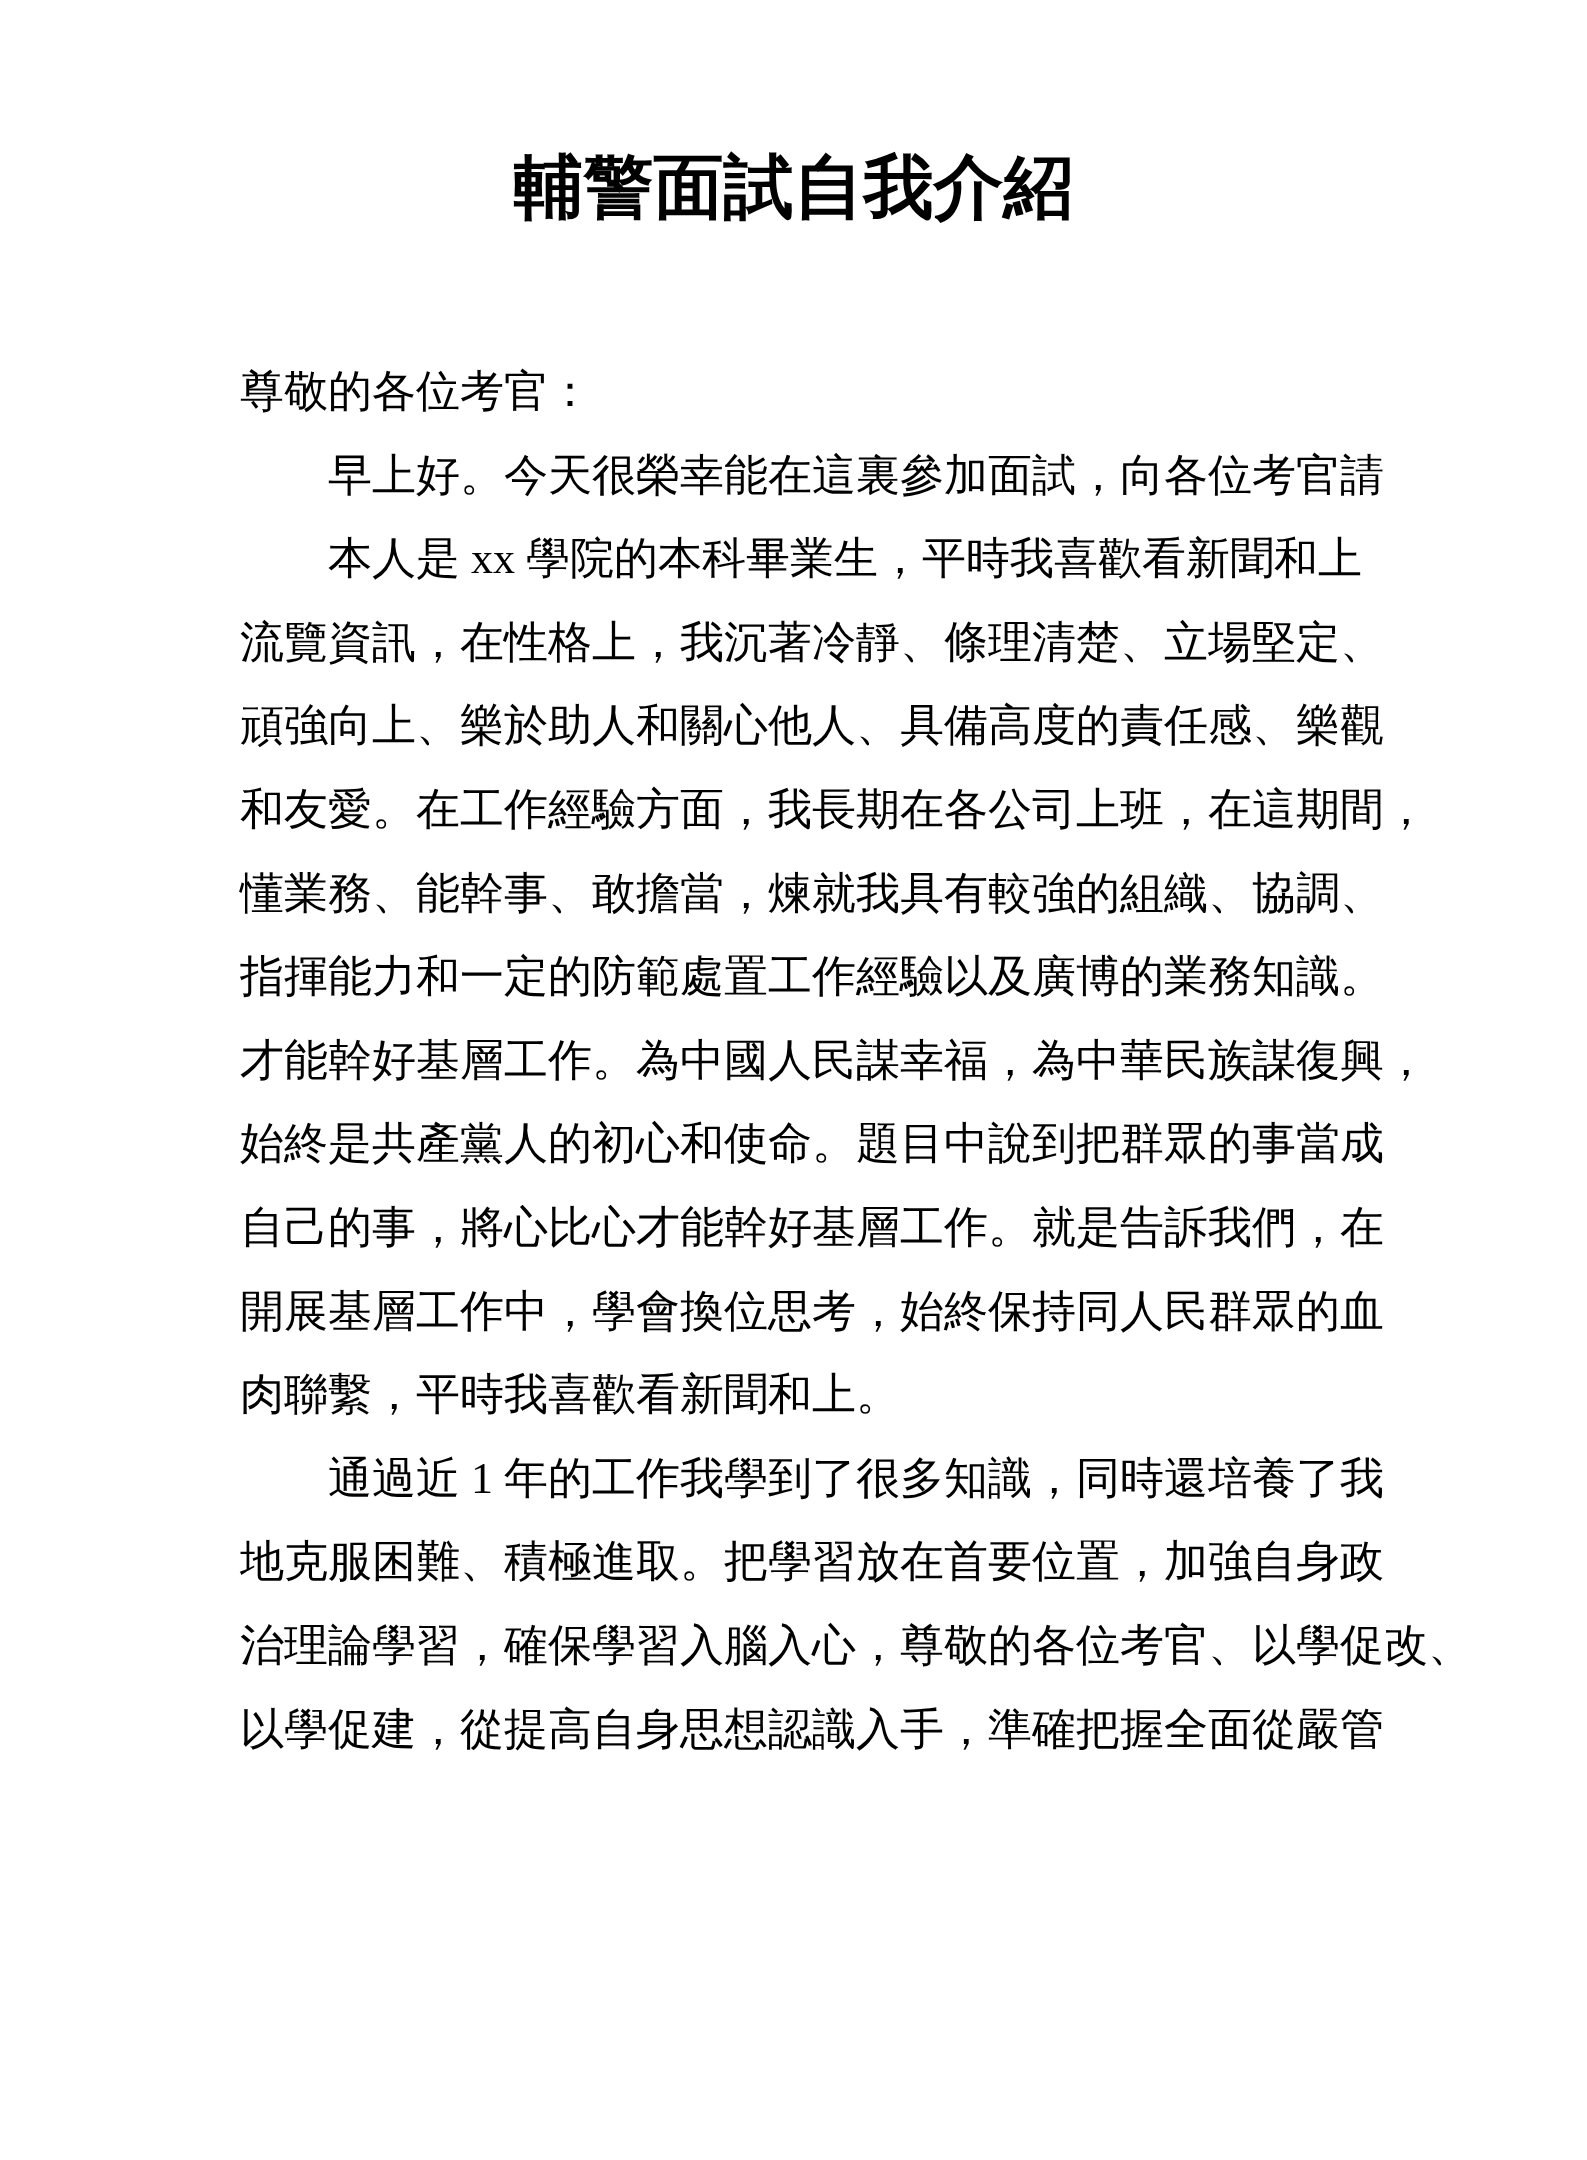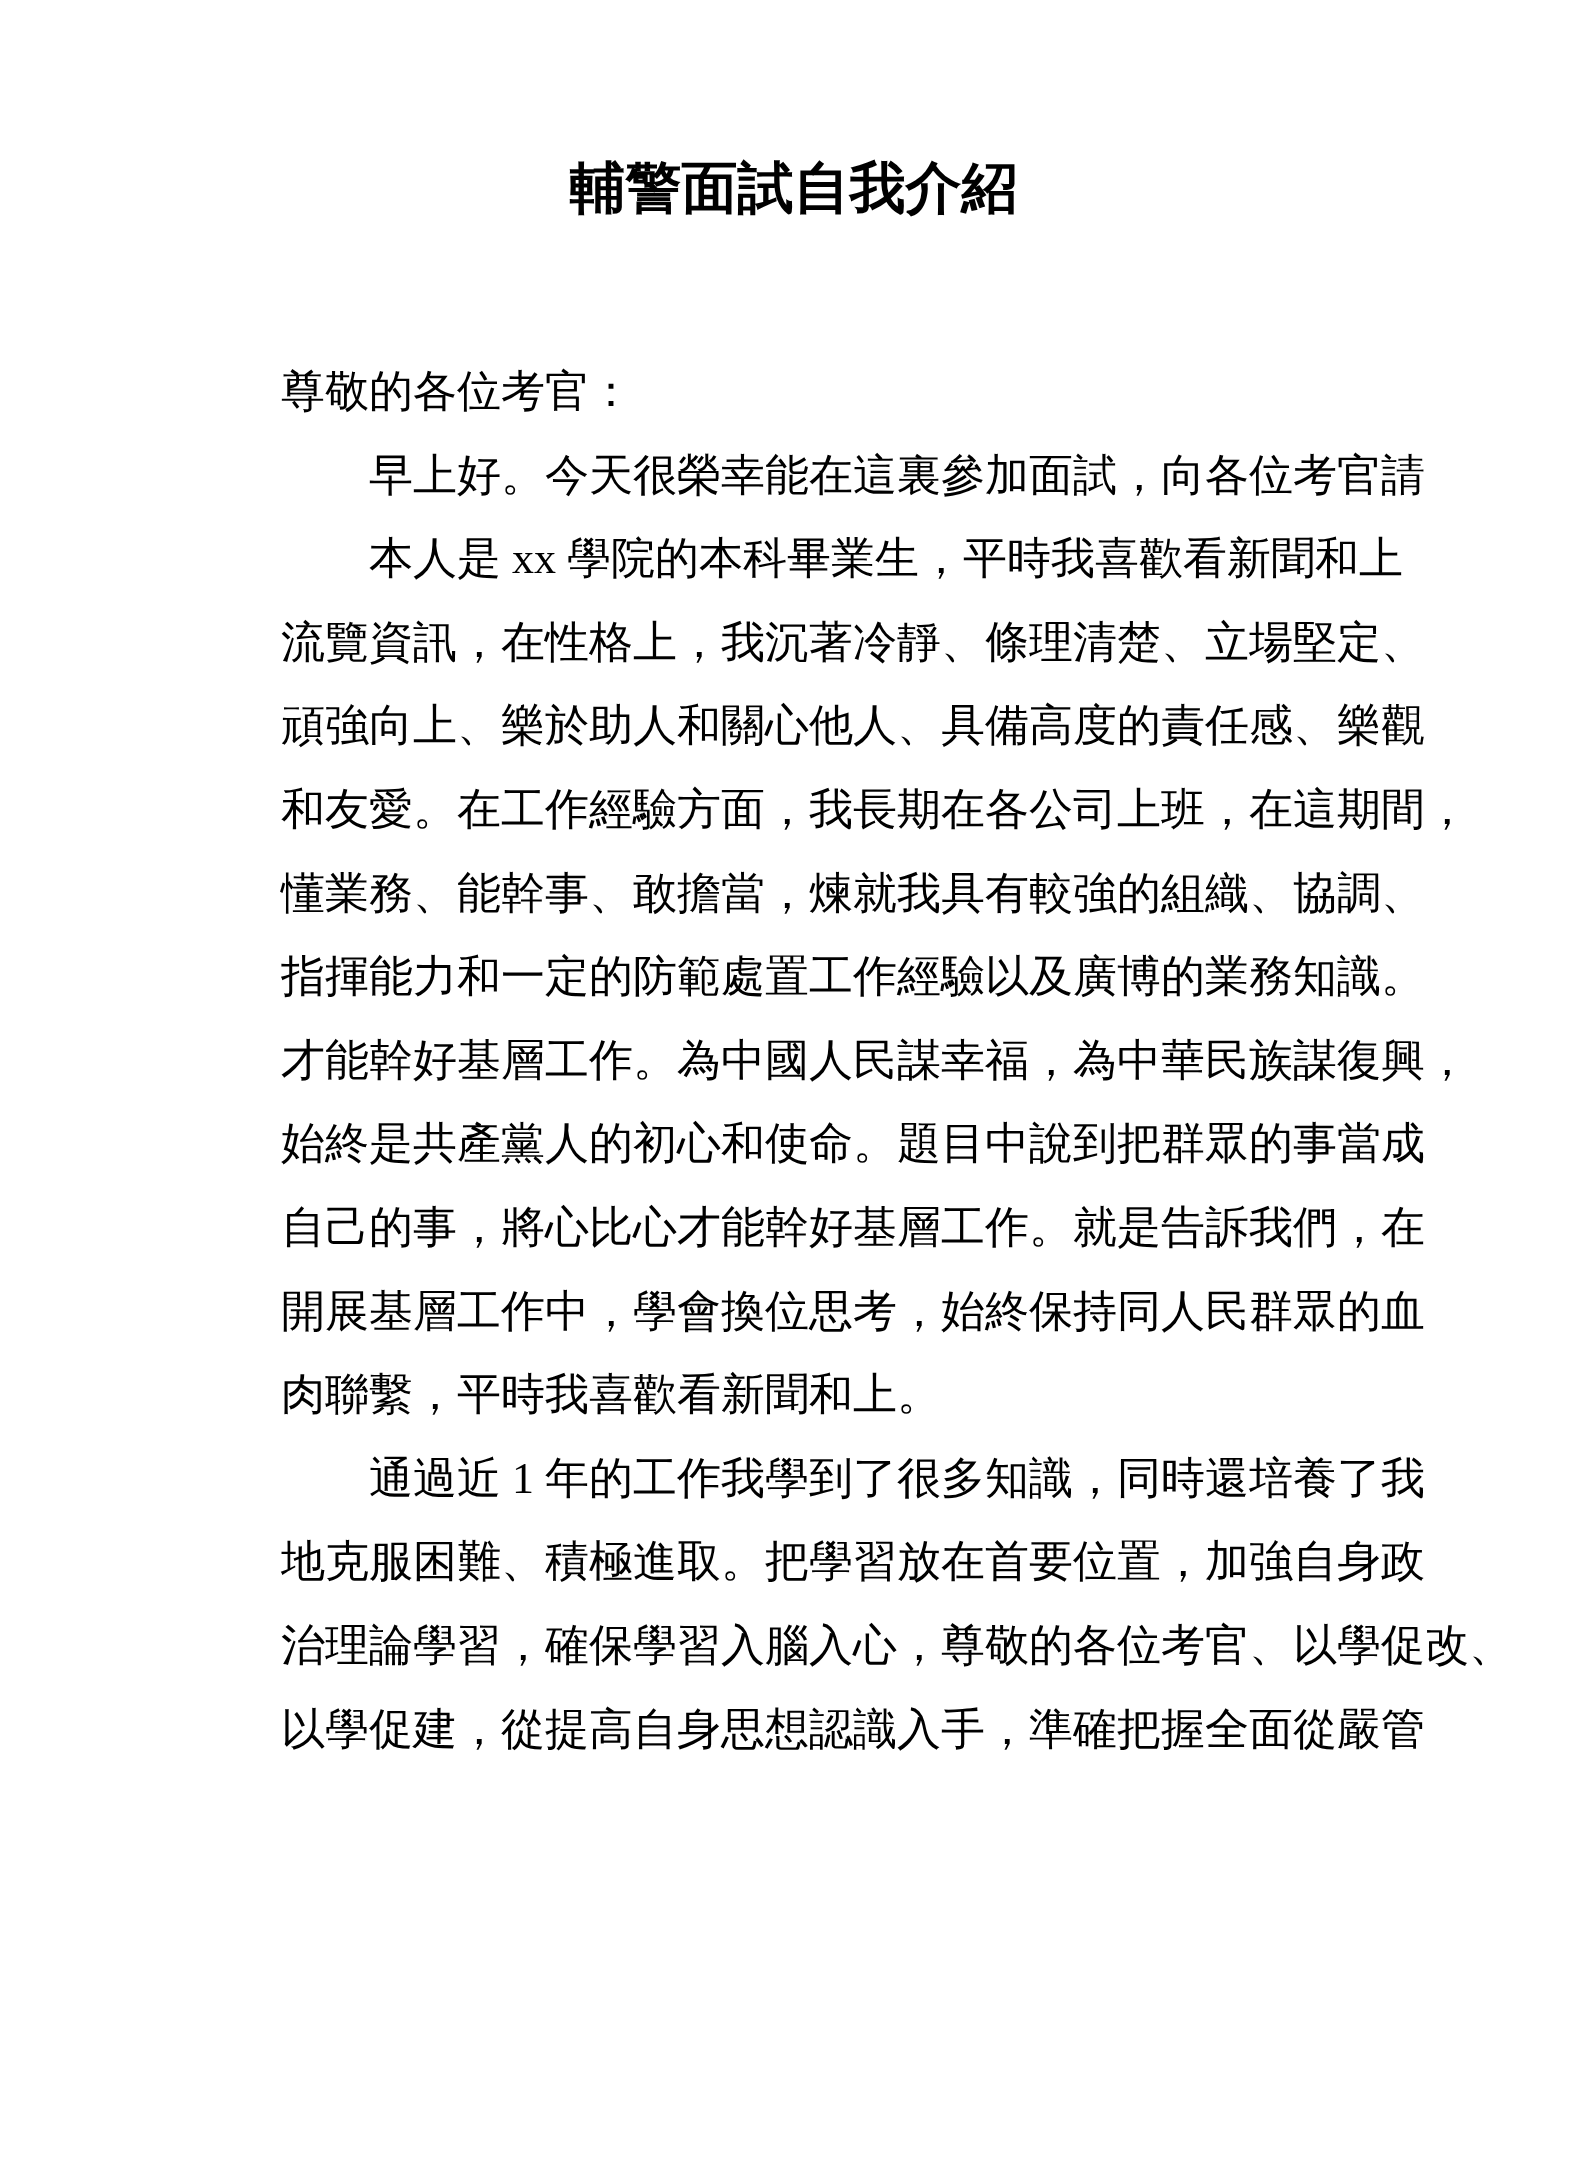--- a/index.html
+++ b/index.html
@@ -22,32 +22,31 @@
       width: 1587px;
       height: 2160px;
       background: #ffffff;
     }
     .doc-title {
       position: absolute;
       left: 0;
       top: 148px;
       width: 1587px;
       text-align: center;
-      font-size: 56px;
+      font-size: 70px;
       line-height: 80px;
       font-weight: bold;
       letter-spacing: 0px;
       font-family: "Liberation Serif", "DejaVu Serif", serif;
     }
     .body-block {
       position: absolute;
       left: 240px;
       top: 362px;
       width: 1105px;
-      margin-left: 41px;
     }
     .line {
       display: block;
       height: 83.6px;
       line-height: 60px;
       font-size: 44px;
       white-space: nowrap;
       overflow: visible;
       text-align: justify;
       text-align-last: justify;

